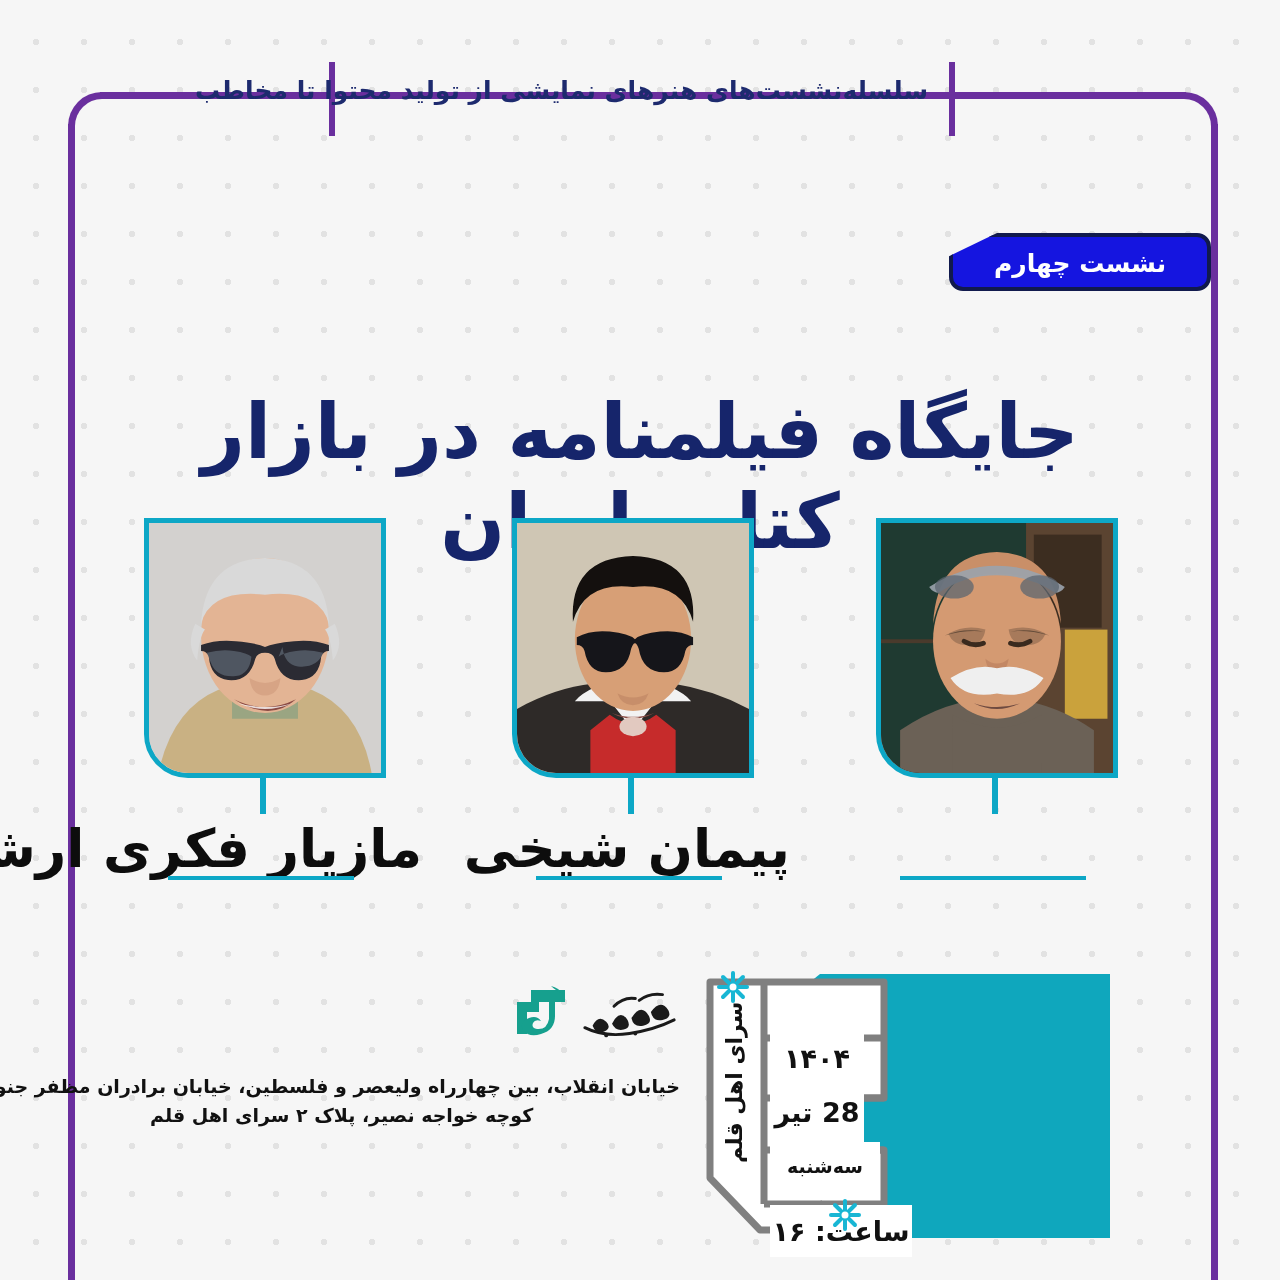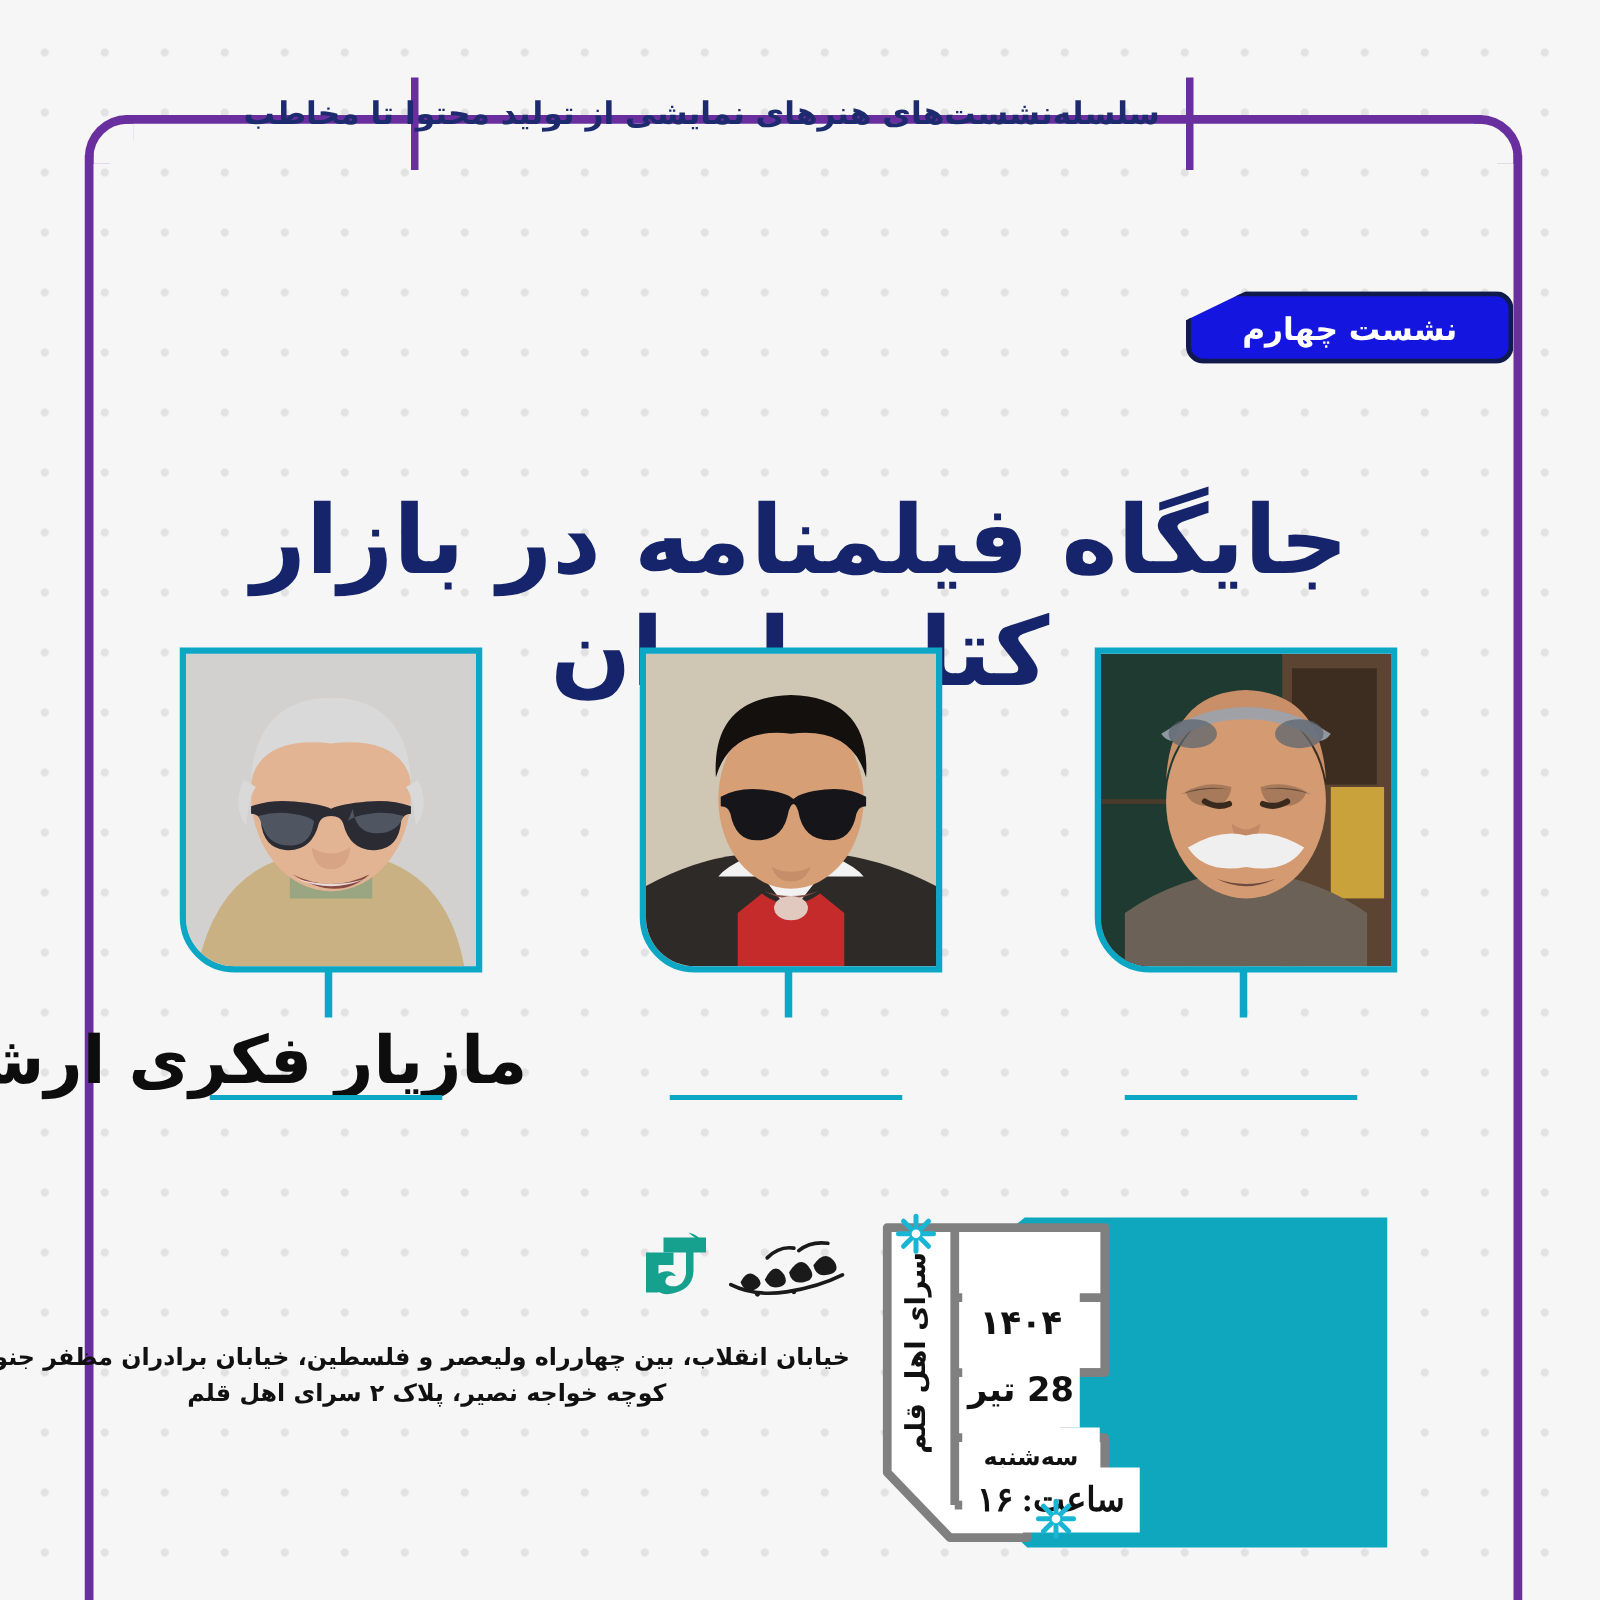--- a/index.html
+++ b/index.html
@@ -106,21 +106,21 @@
   .date-cell{
     position:absolute;left:68px;background:#ffffff;
     display:flex;align-items:center;justify-content:center;
     direction:rtl;color:#111;font-weight:bold;font-size:27px;
     letter-spacing:-0.5px;
     margin-top:48px;
   }
   #cell-year{top:14px;width:94px;height:48px;}
   #cell-day{top:62px;width:94px;height:60px;}
   #cell-weekday{top:122px;width:110px;height:48px;font-size:19px;}
-  #cell-time{top:154px;width:142px;height:52px;font-family:Liberation Serif, serif;}
+  #cell-time{top:185px;width:142px;height:52px;}
   #venue-vertical{
     position:absolute;left:6px;top:36px;width:52px;height:148px;
     display:flex;align-items:center;justify-content:center;
     color:#111;font-weight:bold;font-size:22px;
     writing-mode:vertical-rl;transform:rotate(180deg);
     white-space:nowrap;letter-spacing:-1px;
   }
   .asterisk{position:absolute;width:34px;height:34px;}
   #asterisk-top{left:14px;top:-2px;}
   #asterisk-bottom{left:126px;top:226px;}
@@ -180,20 +180,21 @@
           <path d="M96 198 q24 18 48 0 l20 16 0 44 -88 0 0 -44 z" fill="#c62b2b"></path>
           <ellipse cx="120" cy="120" rx="60" ry="74" fill="#d79f76"></ellipse>
           <path d="M58 102 q-4 -66 62 -68 q66 2 62 68 q-12 -42 -62 -36 q-50 -6 -62 36 z" fill="#14100e"></path>
           <path d="M62 118 q14 -8 34 -6 q20 2 26 8 q6 -6 26 -8 q20 -2 34 6 l0 8 q-6 0 -8 6 q-4 22 -22 22 q-22 0 -26 -24 q-2 -6 -4 -6 q-2 0 -4 6 q-4 24 -26 24 q-18 0 -22 -22 q-2 -6 -8 -6 z" fill="#15151a"></path>
           <path d="M104 176 q16 8 32 0 q-4 12 -16 12 q-12 0 -16 -12 z" fill="#b87d5e" opacity="0.5"></path>
           <path d="M98 196 q22 8 44 0 q-22 12 -44 0 z" fill="#8a4f48"></path>
           <ellipse cx="120" cy="210" rx="14" ry="10" fill="#e2c9c0"></ellipse>
         </svg>
       </div>
       <div class="stem"></div>
+      <div class="speaker-name">پیمان شیخی</div>
       <div class="name-rule"></div>
     </div>
 
     <div class="speaker s2">
       <div class="photo-frame">
         <svg viewBox="0 0 240 258" preserveAspectRatio="xMidYMid slice">
           <rect width="240" height="258" fill="#4a3a2c"></rect>
           <rect x="0" y="0" width="150" height="120" fill="#1f3a31"></rect>
           <rect x="150" y="0" width="90" height="258" fill="#5b4431"></rect>
           <rect x="158" y="12" width="70" height="96" fill="#3c2d20"></rect>

